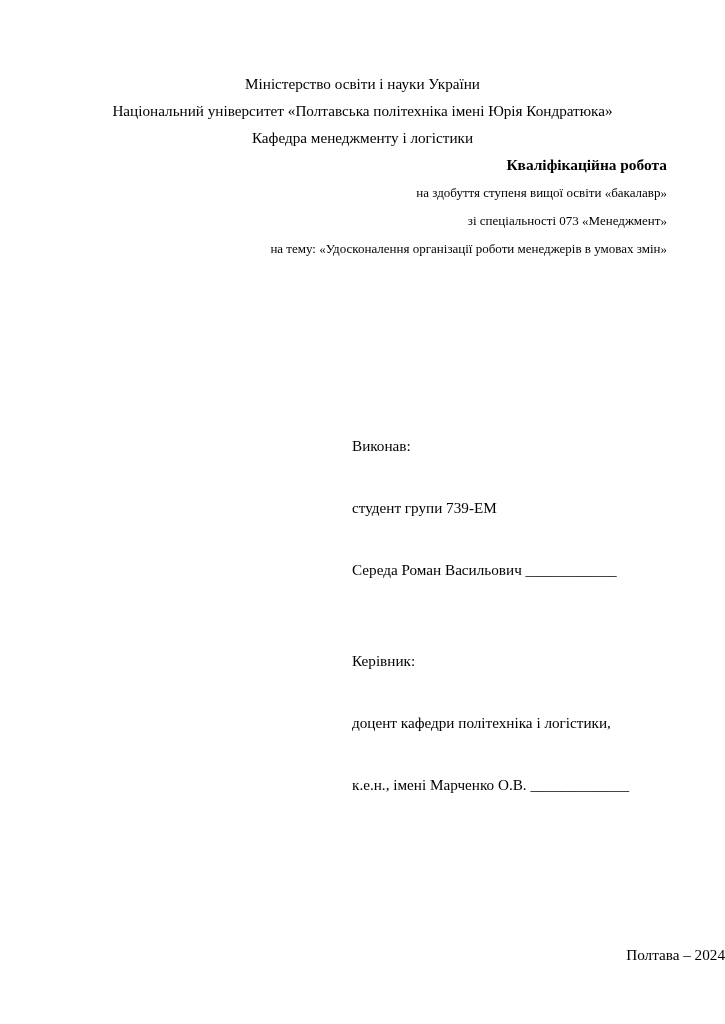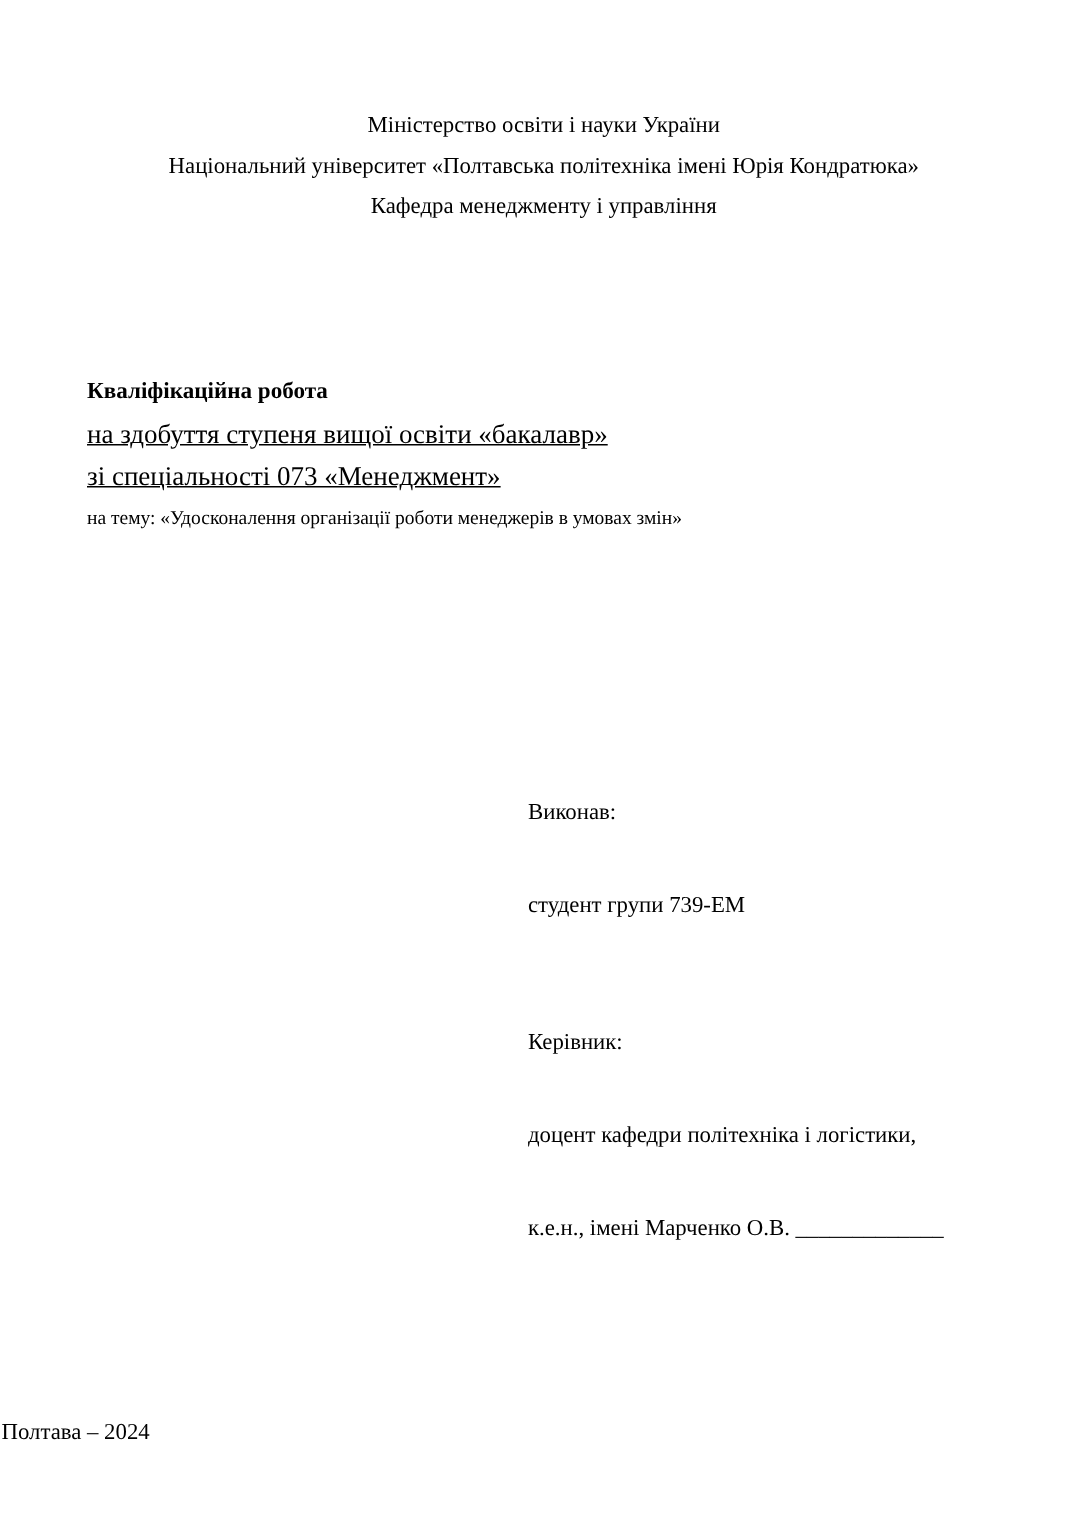--- a/index.html
+++ b/index.html
@@ -25,32 +25,30 @@
   .header-block {
     text-align: center;
     margin-top: 10px;
   }
   .header-line {
     font-size: 15.2px;
     line-height: 27px;
     white-space: nowrap;
   }
   .title-block {
-    text-align: left;
-    margin-top: 96px;
+    text-align: right;
   }
   .work-title {
     font-size: 15.4px;
     font-weight: bold;
     line-height: 28px;
   }
   .subtitle-line {
-    font-size: 18px;
+    font-size: 13px;
     line-height: 28px;
-    text-decoration: underline;
   }
   .theme-line {
     font-size: 13px;
     line-height: 28px;
   }
   .author-block {
     margin-top: 168px;
     margin-left: 294px;
     text-align: left;
   }
@@ -61,48 +59,49 @@
     margin-top: 33px;
   }
   .gap-line {
     height: 29px;
   }
   .footer-block {
     position: absolute;
     left: 1px;
     right: 0;
     bottom: 58px;
-    text-align: left;
+    text-align: right;
   }
   .footer-line {
     font-size: 15.2px;
     line-height: 22px;
   }
 </style>
 </head>
 <body>
 
 <div class="page">
 
   <div class="header-block">
     <div class="header-line">Міністерство освіти і науки України</div>
     <div class="header-line">Національний університет «Полтавська політехніка імені Юрія Кондратюка»</div>
-    <div class="header-line">Кафедра менеджменту і управління</div>
+    <div class="header-line">Кафедра менеджменту і логістики</div>
   </div>
 
   <div class="title-block">
     <div class="work-title">Кваліфікаційна робота</div>
     <div class="subtitle-line">на здобуття ступеня вищої освіти «бакалавр»</div>
     <div class="subtitle-line">зі спеціальності 073 «Менеджмент»</div>
     <div class="theme-line">на тему: «Удосконалення організації роботи менеджерів в умовах змін»</div>
   </div>
 
   <div class="author-block">
     <div class="author-line">Виконав:</div>
     <div class="author-line">студент групи 739-ЕМ</div>
+    <div class="author-line">Середа Роман Васильович ____________</div>
     <div class="gap-line"></div>
     <div class="author-line">Керівник:</div>
     <div class="author-line">доцент кафедри політехніка і логістики,</div>
     <div class="author-line">к.е.н., імені Марченко О.В. _____________</div>
   </div>
 
   <div class="footer-block">
     <div class="footer-line">Полтава – 2024</div>
   </div>
 

